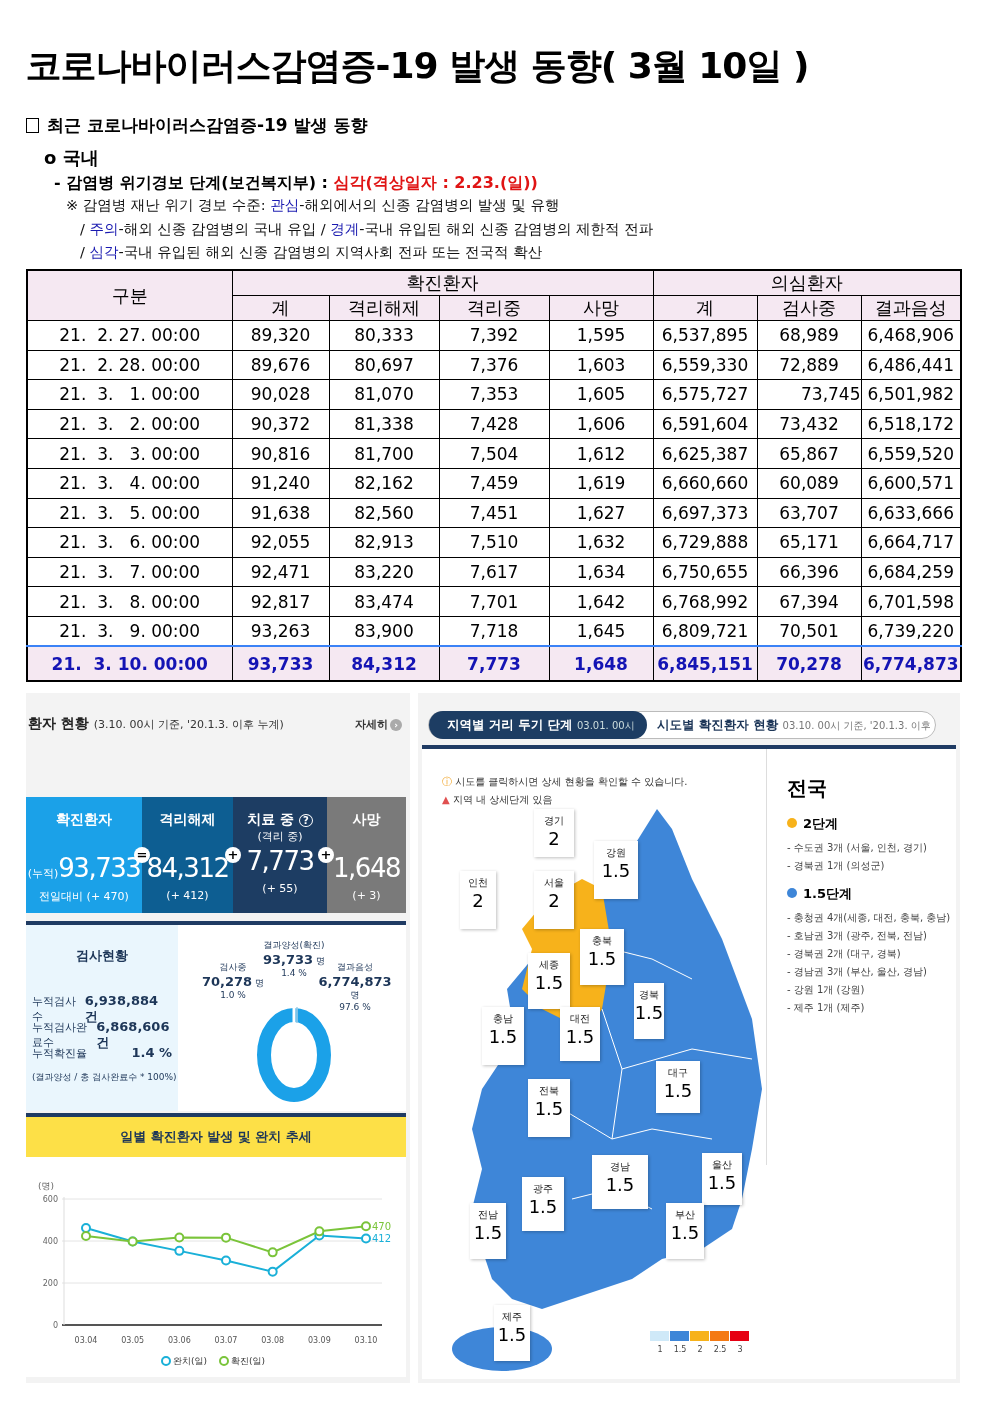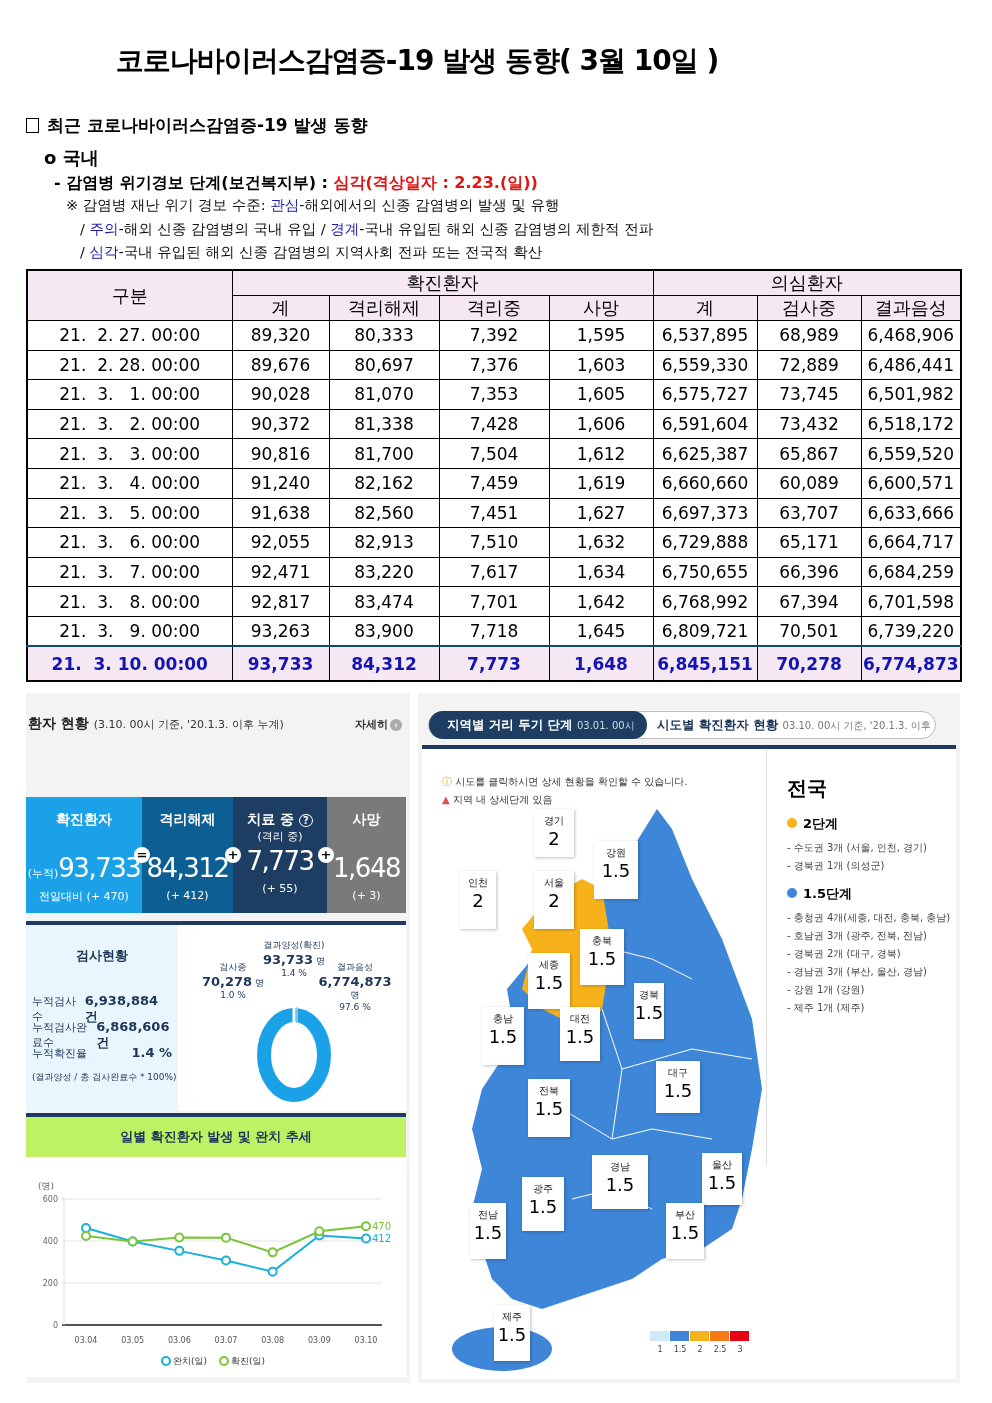--- a/index.html
+++ b/index.html
@@ -1,29 +1,29 @@
 <!DOCTYPE html>
 <html><head>
 <meta charset="utf-8">
 <style>
   * { box-sizing: border-box; margin: 0; padding: 0; }
   body { width: 992px; height: 1403px; background: #ffffff; font-family: "DejaVu Sans", sans-serif; color: #000; position: relative; overflow: hidden; }
-  .title { position: absolute; top: 42px; left: 0; width: 834px; text-align: center; font-size: 28px; font-weight: bold; letter-spacing: -1px; }
+  .title { position: absolute; top: 42px; left: 0; width: 834px; text-align: center; font-size: 36px; font-weight: bold; letter-spacing: -1px; }
   .sec { position: absolute; left: 26px; top: 114px; font-size: 17px; font-weight: bold; }
   .sec .box { display: inline-block; width: 13px; height: 15px; border: 1.5px solid #000; margin-right: 8px; vertical-align: -2px; }
   .dom { position: absolute; left: 44px; top: 146px; font-size: 18px; font-weight: bold; }
   .lvl { position: absolute; left: 54px; top: 173px; font-size: 16px; font-weight: bold; }
   .lvl .red { color: #e01414; }
   .note { position: absolute; font-size: 14.5px; color: #111; }
   .note .b { color: #1a1ab0; }
   table.main { position: absolute; left: 26px; top: 269px; width: 936px; border-collapse: collapse; border: 2.5px solid #000; font-family: "DejaVu Sans", sans-serif; font-size: 17px; }
   table.main td, table.main th { border: 1px solid #000; text-align: center; font-weight: normal; padding: 0; }
   table.main th { background: #f5e8f2; height: 25px; font-size: 18px; }
   table.main tr.data td { height: 29.6px; }
-  table.main tr.last td { background: #f5e8f2; color: #1414b4; font-weight: bold; height: 35px; border-top: 2px solid #0c4a6e; }
+  table.main tr.last td { background: #f5e8f2; color: #1414b4; font-weight: bold; height: 35px; border-top: 2px solid #3b82f6; }
   
   .dash { position: absolute; left: 26px; top: 693px; width: 384px; height: 690px; background: #f3f3f3; }
   .dhead { position: absolute; left: 2px; top: 22px; font-size: 14px; font-weight: bold; color: #222; }
   .dhead small { font-weight: normal; font-size: 11px; color: #333; }
   .more { position: absolute; right: 8px; top: 24px; font-size: 11px; font-weight: bold; color: #333; }
   .more .circ { display: inline-block; width: 12px; height: 12px; border-radius: 50%; background: #aaa; color: #fff; font-size: 9px; text-align: center; line-height: 12px; margin-left: 2px; }
   .daily { position: absolute; left: 0; top: 56px; width: 380px; height: 45px; display: flex; }
   .daily .lab { width: 116px; background: #d8d8d8; color: #222; font-size: 13px; font-weight: bold; display: flex; align-items: center; justify-content: center; }
   .daily .g { background: #2e8514; color: #fff; font-size: 12px; display: flex; align-items: center; justify-content: center; gap: 6px; border-left: 1px solid #4a9a30; }
   .daily .g .n { color: #ffd21e; font-size: 18px; font-weight: bold; }
@@ -32,21 +32,21 @@
   .st .h { font-size: 14px; font-weight: bold; margin-top: 14px; }
   .st .v { font-size: 26px; margin-top: 10px; letter-spacing: -1.5px; }
   .st .d { font-size: 11px; margin-top: 6px; }
   .op { position: absolute; top: 50px; width: 16px; height: 16px; border-radius: 50%; background: #fff; color: #000; font-size: 13px; font-weight: bold; line-height: 15px; text-align: center; z-index: 2; }
   .test { position: absolute; left: 0; top: 228px; width: 380px; height: 190px; border-top: 4px solid #1f3b63; background: #fff; }
   .test .l { position: absolute; left: 0; top: 0; width: 152px; height: 186px; background: #eaf6fd; font-size: 11px; color: #1d3658; }
   .test .l .t { position: absolute; left: 0; width: 152px; top: 22px; text-align: center; font-size: 13px; font-weight: bold; }
   .test .l .row { position: absolute; left: 6px; width: 140px; display: flex; justify-content: space-between; align-items: baseline; }
   .test .l .row b { font-size: 13px; }
   .chart { position: absolute; left: 0; top: 420px; width: 380px; height: 264px; border-top: 4px solid #1f3b63; background: #fff; }
-  .chart .ct { height: 40px; background: #bef264; font-size: 13px; font-weight: bold; color: #1d3658; text-align: center; line-height: 40px; }
+  .chart .ct { height: 40px; background: #fde047; font-size: 13px; font-weight: bold; color: #1d3658; text-align: center; line-height: 40px; }
   
   .mp { position: absolute; left: 418px; top: 693px; width: 542px; height: 690px; background: #f3f3f3; }
   .tabs { position: absolute; left: 10px; top: 18px; width: 508px; height: 28px; border-radius: 14px; background: #fff; border: 1px solid #bbb; }
   .tab1 { position: absolute; left: 0; top: -1px; height: 28px; width: 218px; border-radius: 14px; background: #1d3d63; color: #fff; font-size: 12.5px; font-weight: bold; line-height: 28px; padding-left: 18px; }
   .tab1 small, .tab2 small { font-weight: normal; font-size: 10px; color: #cdd; }
   .tab2 { position: absolute; left: 228px; top: -1px; height: 28px; font-size: 12.5px; font-weight: bold; line-height: 28px; color: #1d3658; }
   .tab2 small { color: #777; }
   .mpbody { position: absolute; left: 4px; top: 52px; width: 534px; height: 634px; background: #fff; border-top: 4px solid #1f3b63; }
   .side { position: absolute; left: 344px; top: 0; width: 190px; height: 416px; border-left: 1px solid #ddd; }
   .side .nat { position: absolute; left: 20px; top: 26px; font-size: 20px; font-weight: bold; }
@@ -112,21 +112,21 @@
         <td style="white-space: pre;">72,889</td>
         <td style="white-space: pre;">6,486,441</td>
       </tr>
       <tr class="data">
         <td style="white-space: pre;">21.  3.   1. 00:00</td>
         <td style="white-space: pre;">90,028</td>
         <td style="white-space: pre;">81,070</td>
         <td style="white-space: pre;">7,353</td>
         <td style="white-space: pre;">1,605</td>
         <td style="white-space: pre;">6,575,727</td>
-        <td style="white-space: pre;">73,745</td>
+        <td style="white-space: pre; text-align: right;">73,745</td>
         <td style="white-space: pre;">6,501,982</td>
       </tr>
       <tr class="data">
         <td style="white-space: pre;">21.  3.   2. 00:00</td>
         <td style="white-space: pre;">90,372</td>
         <td style="white-space: pre;">81,338</td>
         <td style="white-space: pre;">7,428</td>
         <td style="white-space: pre;">1,606</td>
         <td style="white-space: pre;">6,591,604</td>
         <td style="white-space: pre;">73,432</td>

